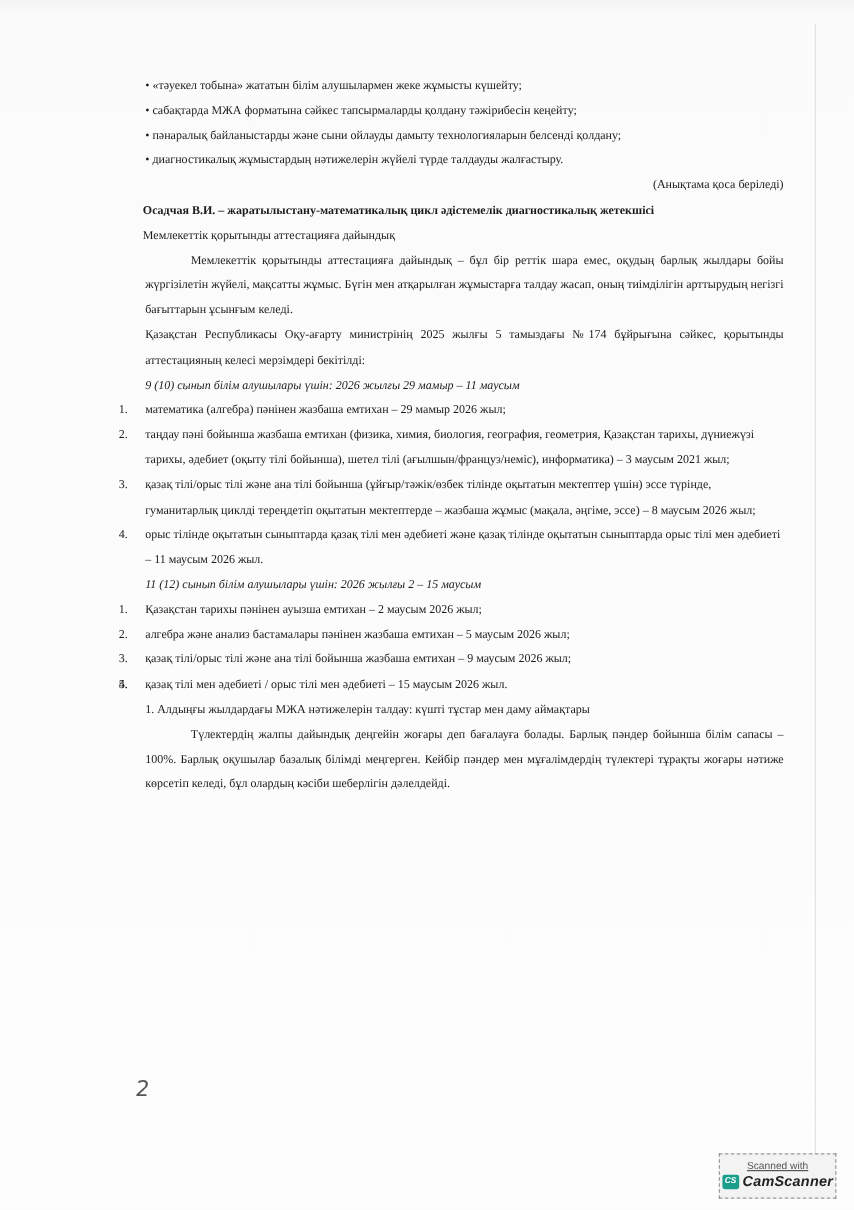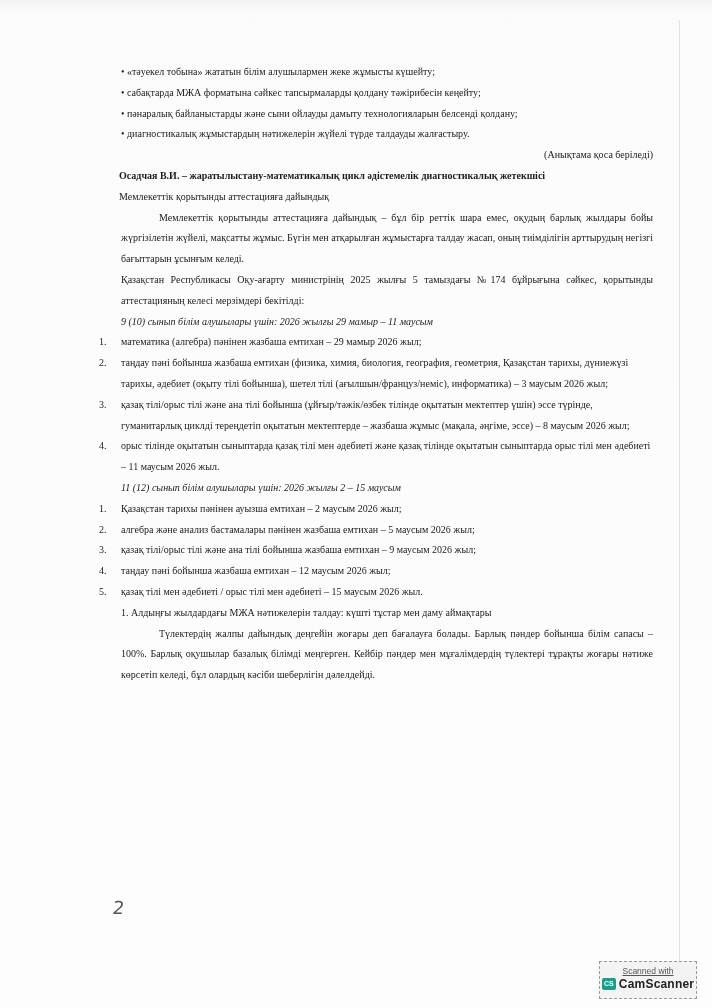--- a/index.html
+++ b/index.html
@@ -37,21 +37,21 @@
       position: absolute; left: 113px; top: 897px;
       font-family: "DejaVu Sans", sans-serif; font-size: 18px; color: #555;
       transform: skewX(-8deg);
     }
     .cs-badge {
       position: absolute; left: 599px; top: 961px; width: 96px; height: 36px;
       border: 1px dashed #9a9a9a; background: #f3f3f3;
       font-family: "Liberation Sans", sans-serif;
     }
     .cs-top { font-size: 8.5px; color: #555; text-align: center; margin-top: 4px; text-decoration: underline; }
-    .cs-row { display: flex; align-items: center; justify-content: center; margin-top: 1px; }
+    .cs-row { display: flex; align-items: flex-end; justify-content: center; margin-top: 1px; font-style: italic; }
     .cs-logo {
       width: 14px; height: 12px; background: #1a9e8c; border-radius: 2px;
       color: #fff; font-size: 7px; font-weight: bold; text-align: center; line-height: 12px;
       margin-right: 3px;
     }
     .cs-name { font-size: 12px; color: #222; font-weight: bold; letter-spacing: 0.2px; }
   </style>
 </head>
 <body>
 
@@ -68,31 +68,31 @@
     <p class="right">(Анықтама қоса беріледі)</p>
 
     <p class="bold" style="margin-left:-2px">Осадчая В.И. – жаратылыстану-математикалық цикл әдістемелік диагностикалық жетекшісі</p>
     <p style="margin-left:-2px">Мемлекеттік қорытынды аттестацияға дайындық</p>
     <p class="just indent">Мемлекеттік қорытынды аттестацияға дайындық – бұл бір реттік шара емес, оқудың барлық жылдары бойы жүргізілетін жүйелі, мақсатты жұмыс. Бүгін мен атқарылған жұмыстарға талдау жасап, оның тиімділігін арттырудың негізгі бағыттарын ұсынғым келеді.</p>
     <p class="just">Қазақстан Республикасы Оқу-ағарту министрінің 2025 жылғы 5 тамыздағы №174 бұйрығына сәйкес, қорытынды аттестацияның келесі мерзімдері бекітілді:</p>
 
     <p class="italic">9 (10) сынып білім алушылары үшін: 2026 жылғы 29 мамыр – 11 маусым</p>
     <ol>
       <li><span class="num">1.</span><span>математика (алгебра) пәнінен жазбаша емтихан – 29 мамыр 2026 жыл;</span></li>
-      <li><span class="num">2.</span><span>таңдау пәні бойынша жазбаша емтихан (физика, химия, биология, география, геометрия, Қазақстан тарихы, дүниежүзі тарихы, әдебиет (оқыту тілі бойынша), шетел тілі (ағылшын/француз/неміс), информатика) – 3 маусым 2026 жыл;</span></li>
+      <li><span class="num">2.</span><span>таңдау пәні бойынша жазбаша емтихан (физика, химия, биология, география, геометрия, Қазақстан тарихы, дүниежүзі тарихы, әдебиет (оқыту тілі бойынша), шетел тілі (ағылшын/француз/неміс), информатика) – 3 маусым 2021 жыл;</span></li>
       <li><span class="num">3.</span><span>қазақ тілі/орыс тілі және ана тілі бойынша (ұйғыр/тәжік/өзбек тілінде оқытатын мектептер үшін) эссе түрінде, гуманитарлық циклді тереңдетіп оқытатын мектептерде – жазбаша жұмыс (мақала, әңгіме, эссе) – 8 маусым 2026 жыл;</span></li>
       <li><span class="num">4.</span><span>орыс тілінде оқытатын сыныптарда қазақ тілі мен әдебиеті және қазақ тілінде оқытатын сыныптарда орыс тілі мен әдебиеті – 11 маусым 2026 жыл.</span></li>
     </ol>
 
     <p class="italic">11 (12) сынып білім алушылары үшін: 2026 жылғы 2 – 15 маусым</p>
     <ol>
       <li><span class="num">1.</span><span>Қазақстан тарихы пәнінен ауызша емтихан – 2 маусым 2026 жыл;</span></li>
       <li><span class="num">2.</span><span>алгебра және анализ бастамалары пәнінен жазбаша емтихан – 5 маусым 2026 жыл;</span></li>
       <li><span class="num">3.</span><span>қазақ тілі/орыс тілі және ана тілі бойынша жазбаша емтихан – 9 маусым 2026 жыл;</span></li>
-      <li><span class="num">4.</span><span>таңдау пәні бойынша жазбаша емтихан – 12 маусым 2026 жыл;</span></li>
+      <li><span class="num">4.</span></li>
       <li><span class="num">5.</span><span>қазақ тілі мен әдебиеті / орыс тілі мен әдебиеті – 15 маусым 2026 жыл.</span></li>
     </ol>
 
     <p>1. Алдыңғы жылдардағы МЖА нәтижелерін талдау: күшті тұстар мен даму аймақтары</p>
     <p class="just indent">Түлектердің жалпы дайындық деңгейін жоғары деп бағалауға болады. Барлық пәндер бойынша білім сапасы – 100%. Барлық оқушылар базалық білімді меңгерген. Кейбір пәндер мен мұғалімдердің түлектері тұрақты жоғары нәтиже көрсетіп келеді, бұл олардың кәсіби шеберлігін дәлелдейді.</p>
   </div>
 
   <div class="signature">2</div>
 
   <div class="cs-badge">

